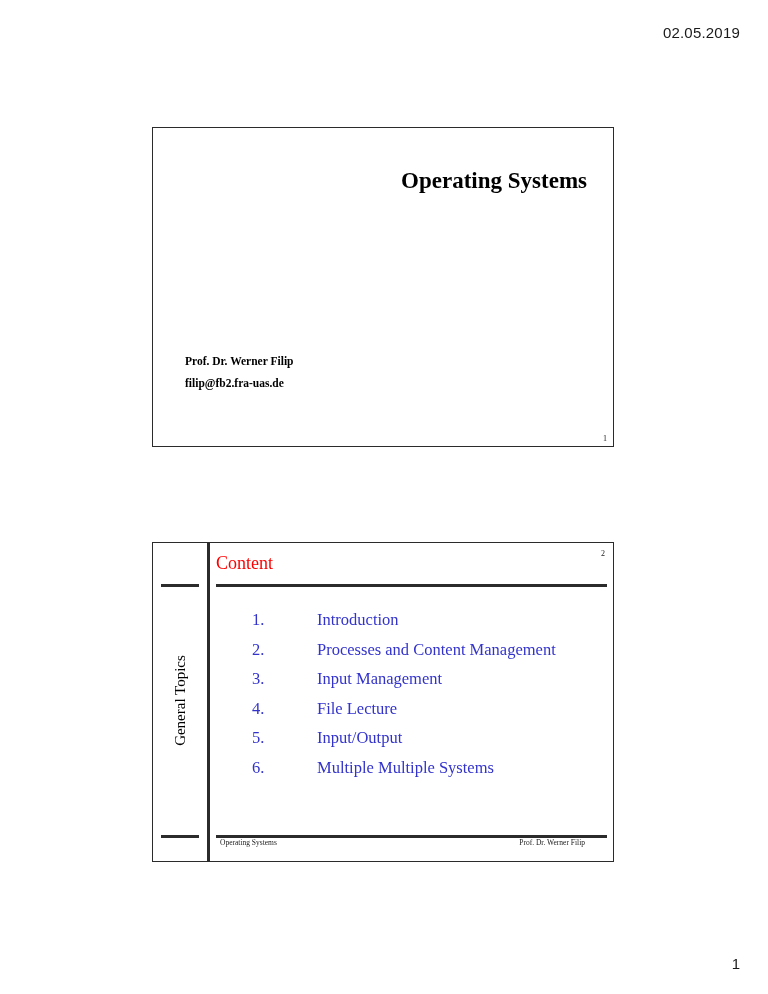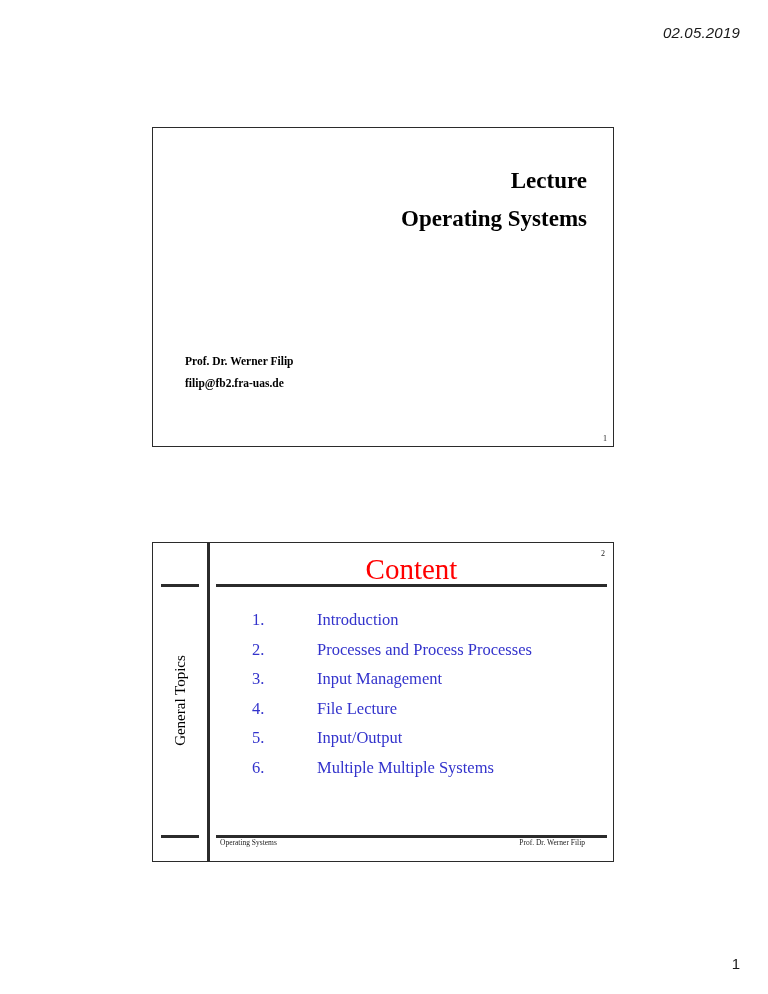--- a/index.html
+++ b/index.html
@@ -17,21 +17,20 @@
 
   
   .page-date {
     position: absolute;
     top: 24px;
     right: 28px;
     font-family: "Liberation Sans", sans-serif;
     font-size: 15px;
     color: #1a1a1a;
     letter-spacing: 0.2px;
-    font-style: italic;
   }
   .page-number {
     position: absolute;
     bottom: 22px;
     right: 28px;
     font-family: "Liberation Sans", sans-serif;
     font-size: 15px;
     color: #1a1a1a;
   }
 
@@ -132,22 +131,22 @@
     right: 6px;
     height: 2.6px;
     background: #2b2b2b;
   }
 
   .content-title {
     position: absolute;
     left: 63px;
     right: 6px;
     top: 10px;
-    text-align: center;
-    font-size: 29px;
+    text-align: left;
+    font-size: 18px;
     color: #ff0000;
   }
 
   .side-label {
     position: absolute;
     left: 0;
     top: 50px;
     width: 54px;
     height: 215px;
     display: flex;
@@ -215,21 +214,20 @@
   }
 </style>
 </head>
 <body>
 
 <div class="page-date">02.05.2019</div>
 
 <div class="slide" id="slide-title">
 
   <div class="title-block">
-    <div class="title-line">Lecture</div>
     <div class="title-line">Operating Systems</div>
   </div>
 
   <div class="author-block">
     <div class="author-line">Prof. Dr. Werner Filip</div>
     <div class="author-line">filip@fb2.fra-uas.de</div>
   </div>
 
   <div class="slide-num-corner">1</div>
 </div>
@@ -248,21 +246,21 @@
     <span>General Topics</span>
   </div>
 
   <div class="toc">
     <div class="toc-item">
       <span class="toc-num">1.</span>
       <span class="toc-label">Introduction</span>
     </div>
     <div class="toc-item">
       <span class="toc-num">2.</span>
-      <span class="toc-label">Processes and Process Processes</span>
+      <span class="toc-label">Processes and Content Management</span>
     </div>
     <div class="toc-item">
       <span class="toc-num">3.</span>
       <span class="toc-label">Input Management</span>
     </div>
     <div class="toc-item">
       <span class="toc-num">4.</span>
       <span class="toc-label">File Lecture</span>
     </div>
     <div class="toc-item">

